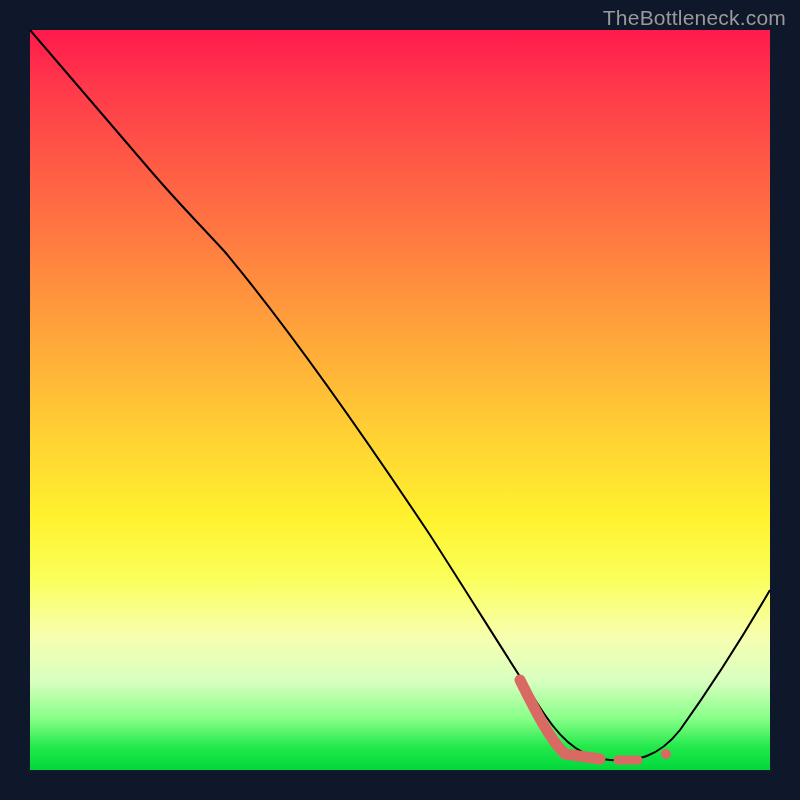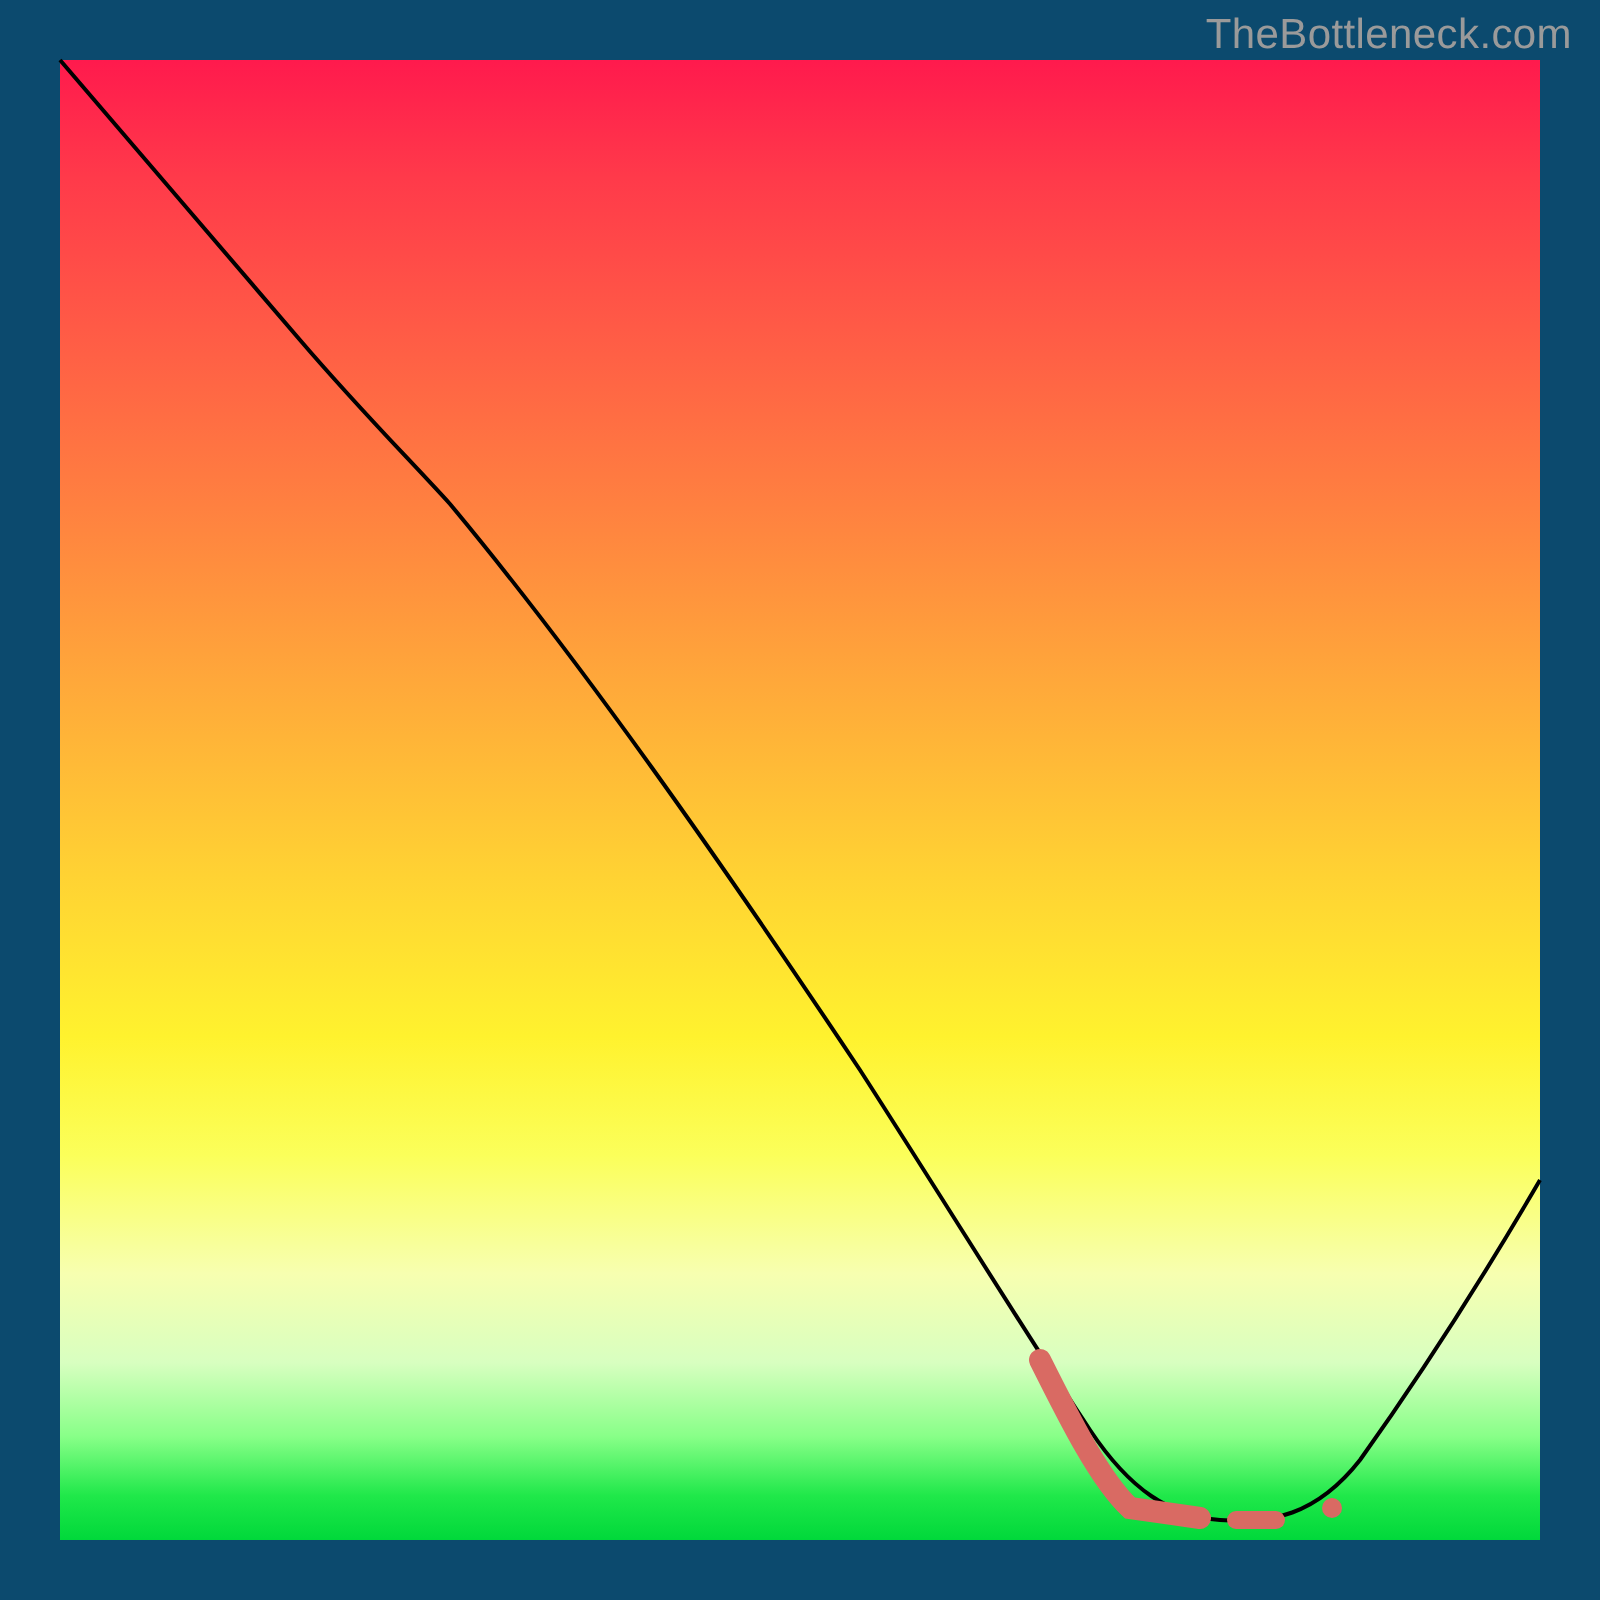--- a/index.html
+++ b/index.html
@@ -10,21 +10,21 @@
     background: #000;
     overflow: hidden;
     font-family: Arial, Helvetica, sans-serif;
   }
   .frame {
     position: absolute;
     left: 0;
     top: 0;
     width: 800px;
     height: 800px;
-    background: #0c4a6e;
+    background: #0f172a;
   }
   .plot-area {
     position: absolute;
     left: 30px;
     top: 30px;
     width: 740px;
     height: 740px;
     
     background: linear-gradient(
       to bottom,

